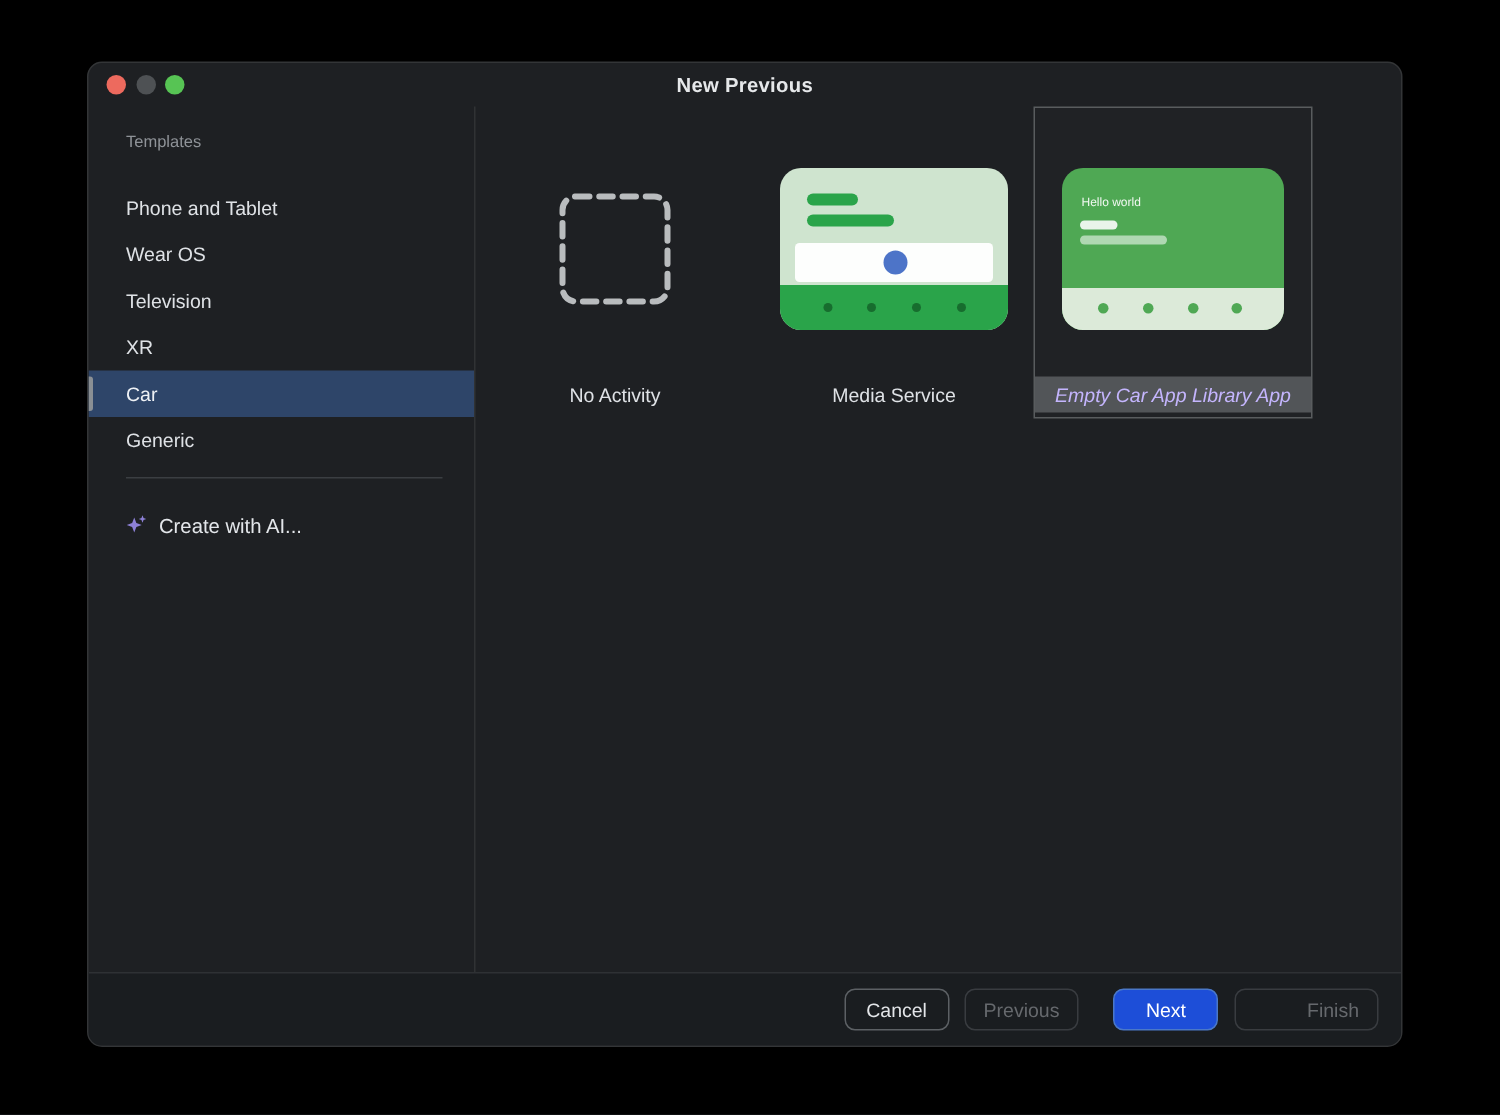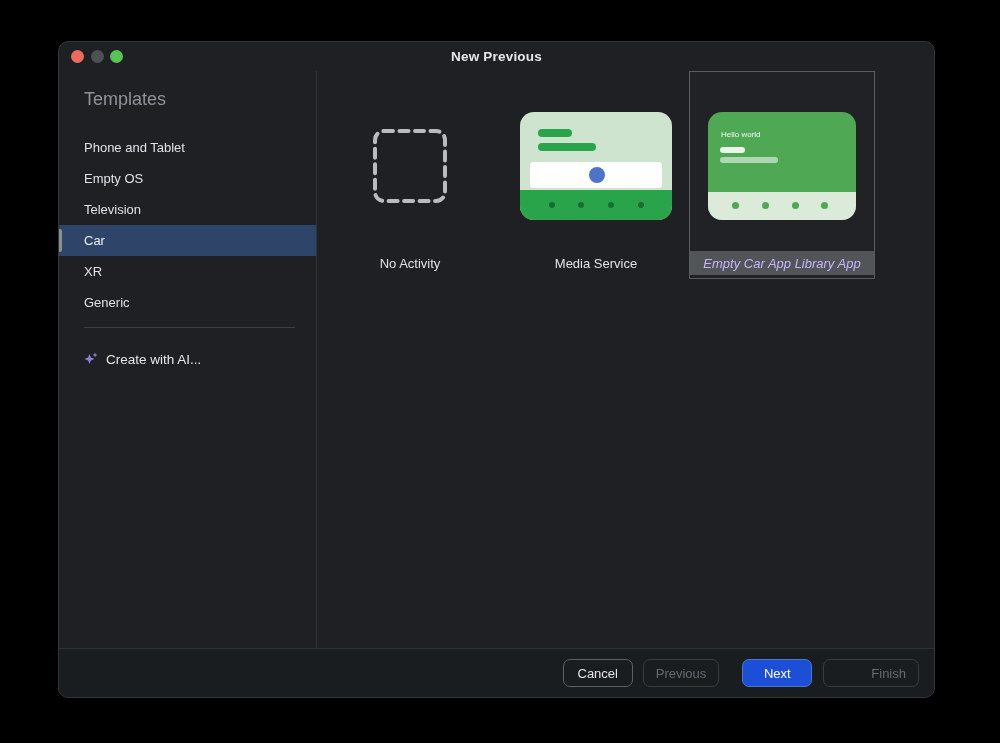--- a/index.html
+++ b/index.html
@@ -42,21 +42,21 @@
   .body { flex: 1 1 auto; display: flex; min-height: 0; }
   .sidebar {
     width: 258px; flex: 0 0 258px;
     border-right: 1px solid #303234;
     padding-top: 18px;
     position: relative;
   }
   .sidebar-header {
     padding-left: 25px;
     color: #8f9398;
-    font-size: 18px;
+    font-size: 11px;
     margin-bottom: 22px;
   }
   .sidebar-item {
     height: 31px;
     display: flex;
     align-items: center;
     padding-left: 25px;
     font-size: 13px;
     color: #dfe2e6;
     position: relative;
@@ -165,31 +165,31 @@
 
   <div class="body">
 
     <div class="sidebar">
       <div class="sidebar-header">Templates</div>
 
       <div class="sidebar-item">
         <span>Phone and Tablet</span>
       </div>
       <div class="sidebar-item">
-        <span>Empty OS</span>
+        <span>Wear OS</span>
       </div>
       <div class="sidebar-item">
         <span>Television</span>
+      </div>
+      <div class="sidebar-item">
+        <span>XR</span>
       </div>
       <div class="sidebar-item selected">
         <span class="edge-marker"></span>
         <span>Car</span>
-      </div>
-      <div class="sidebar-item">
-        <span>XR</span>
       </div>
       <div class="sidebar-item">
         <span>Generic</span>
       </div>
 
       <div class="sidebar-divider"></div>
 
       <div class="ai-item">
         <span class="ai-icon">
           <svg width="16" height="16" viewBox="0 0 16 16">

